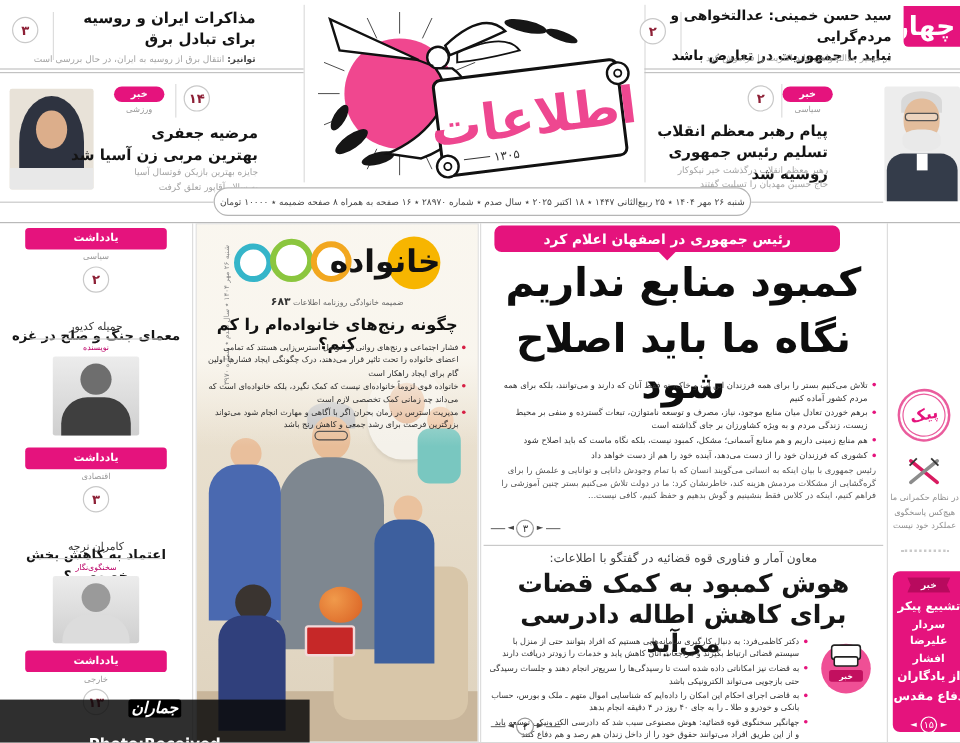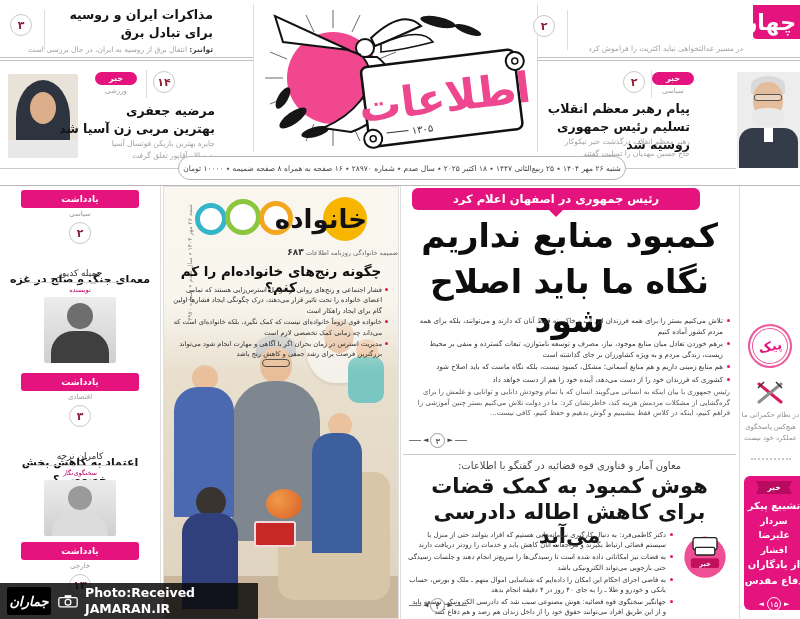--- a/index.html
+++ b/index.html
@@ -72,32 +72,32 @@
     width: 36px; margin: 5px auto 4px; padding: 2px 0;
     clip-path: polygon(0 0, 100% 0, 92% 50%, 100% 100%, 0 100%, 8% 50%);
   }
   .pinkbox .ln { color: #fff; font-size: 10px; font-weight: bold; line-height: 1.6; }
   .pb-ref { display: flex; align-items: center; justify-content: center; gap: 3px; margin-top: 8px; direction: ltr; }
   .pb-ref .c { width: 14px; height: 14px; border: 1px solid #fff; border-radius: 50%; color: #fff; font-size: 8px; display: flex; align-items: center; justify-content: center; }
   .pb-ref .a { color: #fff; font-size: 7px; }
   .watermark {
     position: absolute; left: 0; top: 583px; width: 258px; height: 36px;
     background: rgba(10,10,10,0.85); display: flex; direction: ltr;
-    align-items: center; gap: 7px; padding: 0 7px; z-index: 30;
+    align-items: center; gap: 7px; padding: 0 7px; z-index: 30; flex-direction: column;
   }
   .wm-logo { width: 44px; height: 28px; background: #000; color: #fff; font-size: 13px; font-style: italic; font-weight: bold; display: flex; align-items: center; justify-content: center; border-radius: 2px; }
   .wm-txt { color: #fff; font-weight: bold; font-size: 12.5px; line-height: 1.25; font-family: "DejaVu Sans", sans-serif; }
   .corner { background: #e5137d; color: #fff; font-weight: 900; font-size: 22px; overflow: hidden; display: flex; align-items: center; padding-right: 4px; border-radius: 0 0 0 4px; }
   
   .family-box { background: linear-gradient(#f3eee3 0%, #e9e0cf 40%, #ded2bd 100%); border: 1px solid #e0e0e0; overflow: hidden; }
   .fam-fade { position: absolute; top: 0; left: 0; right: 0; height: 185px; background: linear-gradient(rgba(250,247,240,.92) 60%, rgba(250,247,240,0)); }
   .fam-logo-row { position: absolute; top: 10px; left: 50%; transform: translateX(-50%); width: 172px; height: 46px; }
   .ring { position: absolute; border-radius: 50%; background: #fff; }
   .fam-logo-text { position: absolute; right: 0; top: 7px; font-size: 26px; font-weight: 900; color: #121212; }
-  .fam-meta { position: absolute; top: 60px; width: 100%; font-size: 6.5px; color: #666; }
+  .fam-meta { position: absolute; top: 60px; width: 100%; text-align: center; font-size: 6.5px; color: #666; }
   .fam-issue { font-size: 9px; font-weight: bold; color: #333; }
   .fam-side { position: absolute; left: -40px; top: 72px; width: 130px; transform: rotate(-90deg); font-size: 6px; color: #888; text-align: center; }
   .fam-headline { position: absolute; top: 76px; width: 100%; text-align: center; font-size: 13.5px; font-weight: 900; color: #101010; }
   .fam-bullets { position: absolute; top: 98px; right: 10px; left: 8px; font-size: 6.7px; color: #2e2e2e; line-height: 1.55; text-align: right; }
   .fam-bullets .bl { position: relative; padding-right: 6px; margin-bottom: 1px; }
   .fam-bullets .bl:before { content: ""; position: absolute; right: 0; top: 3px; width: 3px; height: 3px; border-radius: 50%; background: #d61f44; }
   .fig { position: absolute; }
   .peyk {
     width: 44px; height: 44px; border: 2px solid #ea5c9d; border-radius: 50%;
     box-shadow: inset 0 0 0 2px #fff, inset 0 0 0 3px #ea5c9d;
@@ -172,20 +172,24 @@
     </div>
     <div class="abs sub" style="right:40px;top:42px">
       <b>توانیر:</b>
       <span>انتقال برق از روسیه به ایران، در حال بررسی است</span>
     </div>
   </div>
 
   <div class="abs" style="left:530px;top:2px;width:225px;height:56px">
     <div class="num-circle abs" style="left:3px;top:13px">۲</div>
     <div class="vline" style="left:37px;top:8px;height:40px"></div>
+    <div class="abs t-sm" style="right:12px;top:3px;font-size:11.5px">
+      <div>سید حسن خمینی: عدالتخواهی و مردم‌گرایی</div>
+      <div>نباید با جمهوریت در تعارض باشد</div>
+    </div>
     <div class="abs sub" style="right:12px;top:41px">در مسیر عدالتخواهی نباید اکثریت را فراموش کرد</div>
   </div>
 
   <div class="corner abs" style="left:753px;top:5px;width:47px;height:34px">
     <span>چهار</span>
   </div>
 
   <div class="dbl" style="left:0;top:57px;width:253px"></div>
   <div class="dbl" style="left:537px;top:57px;width:263px"></div>
 

